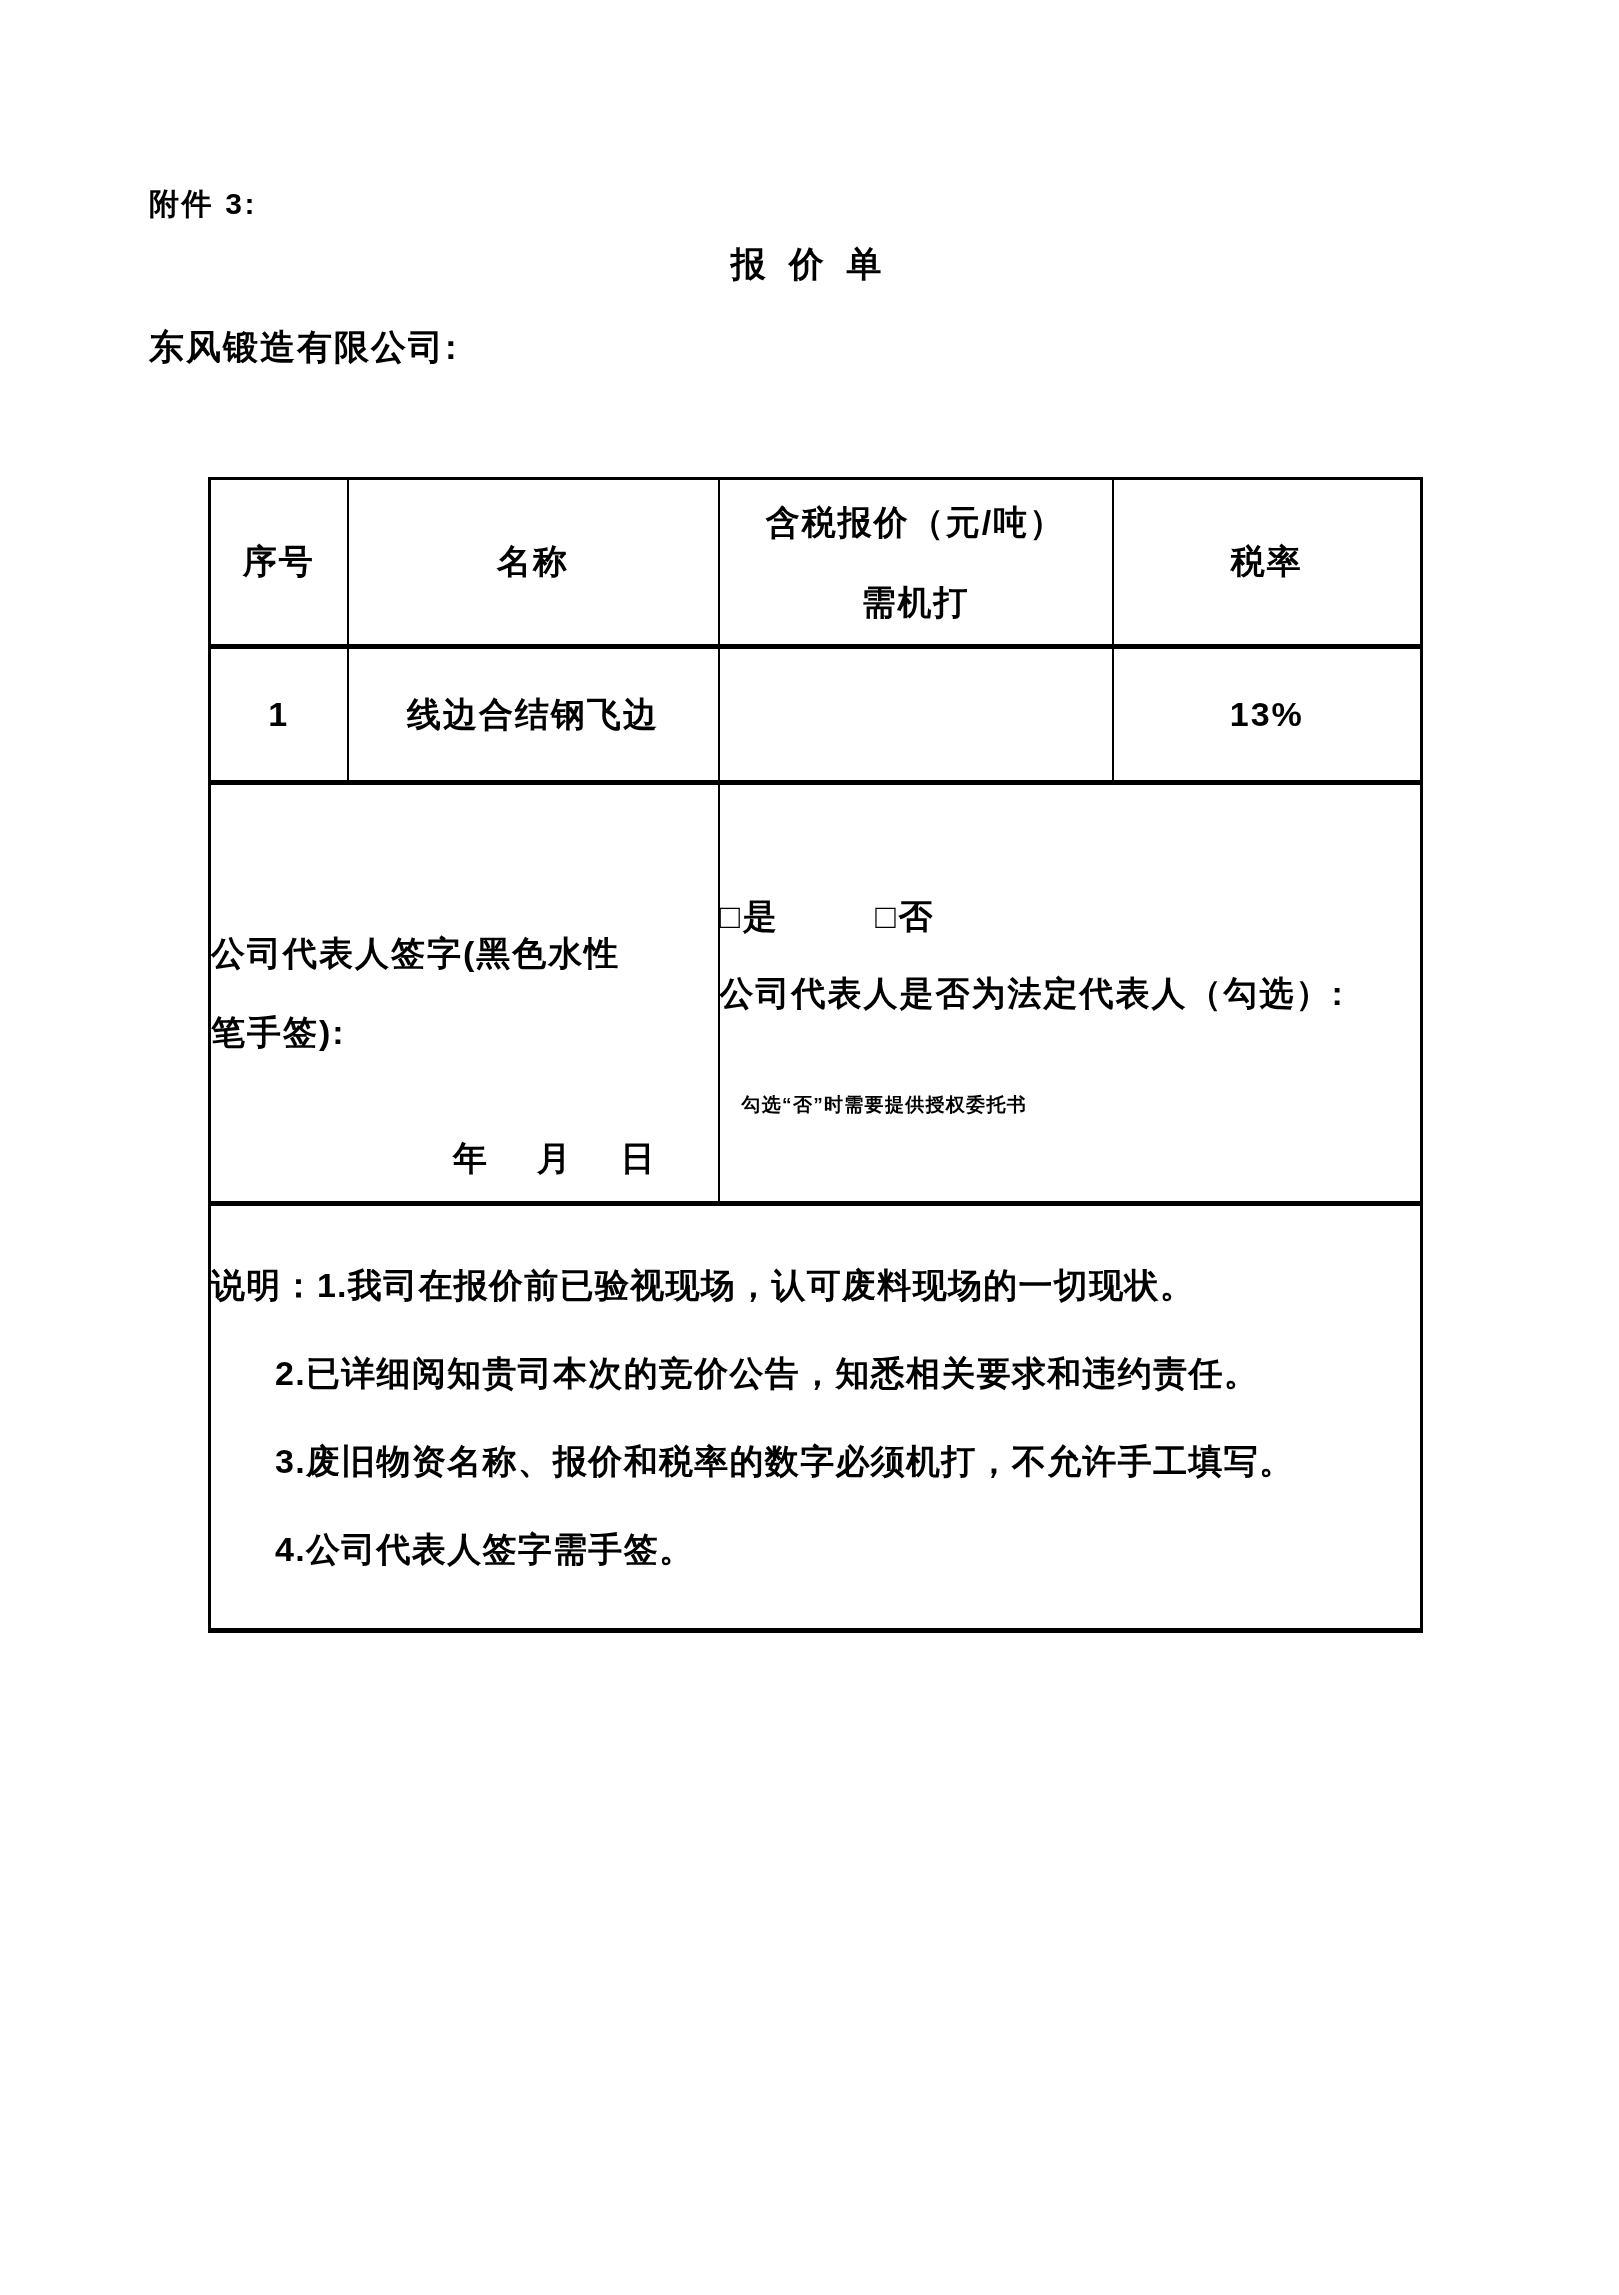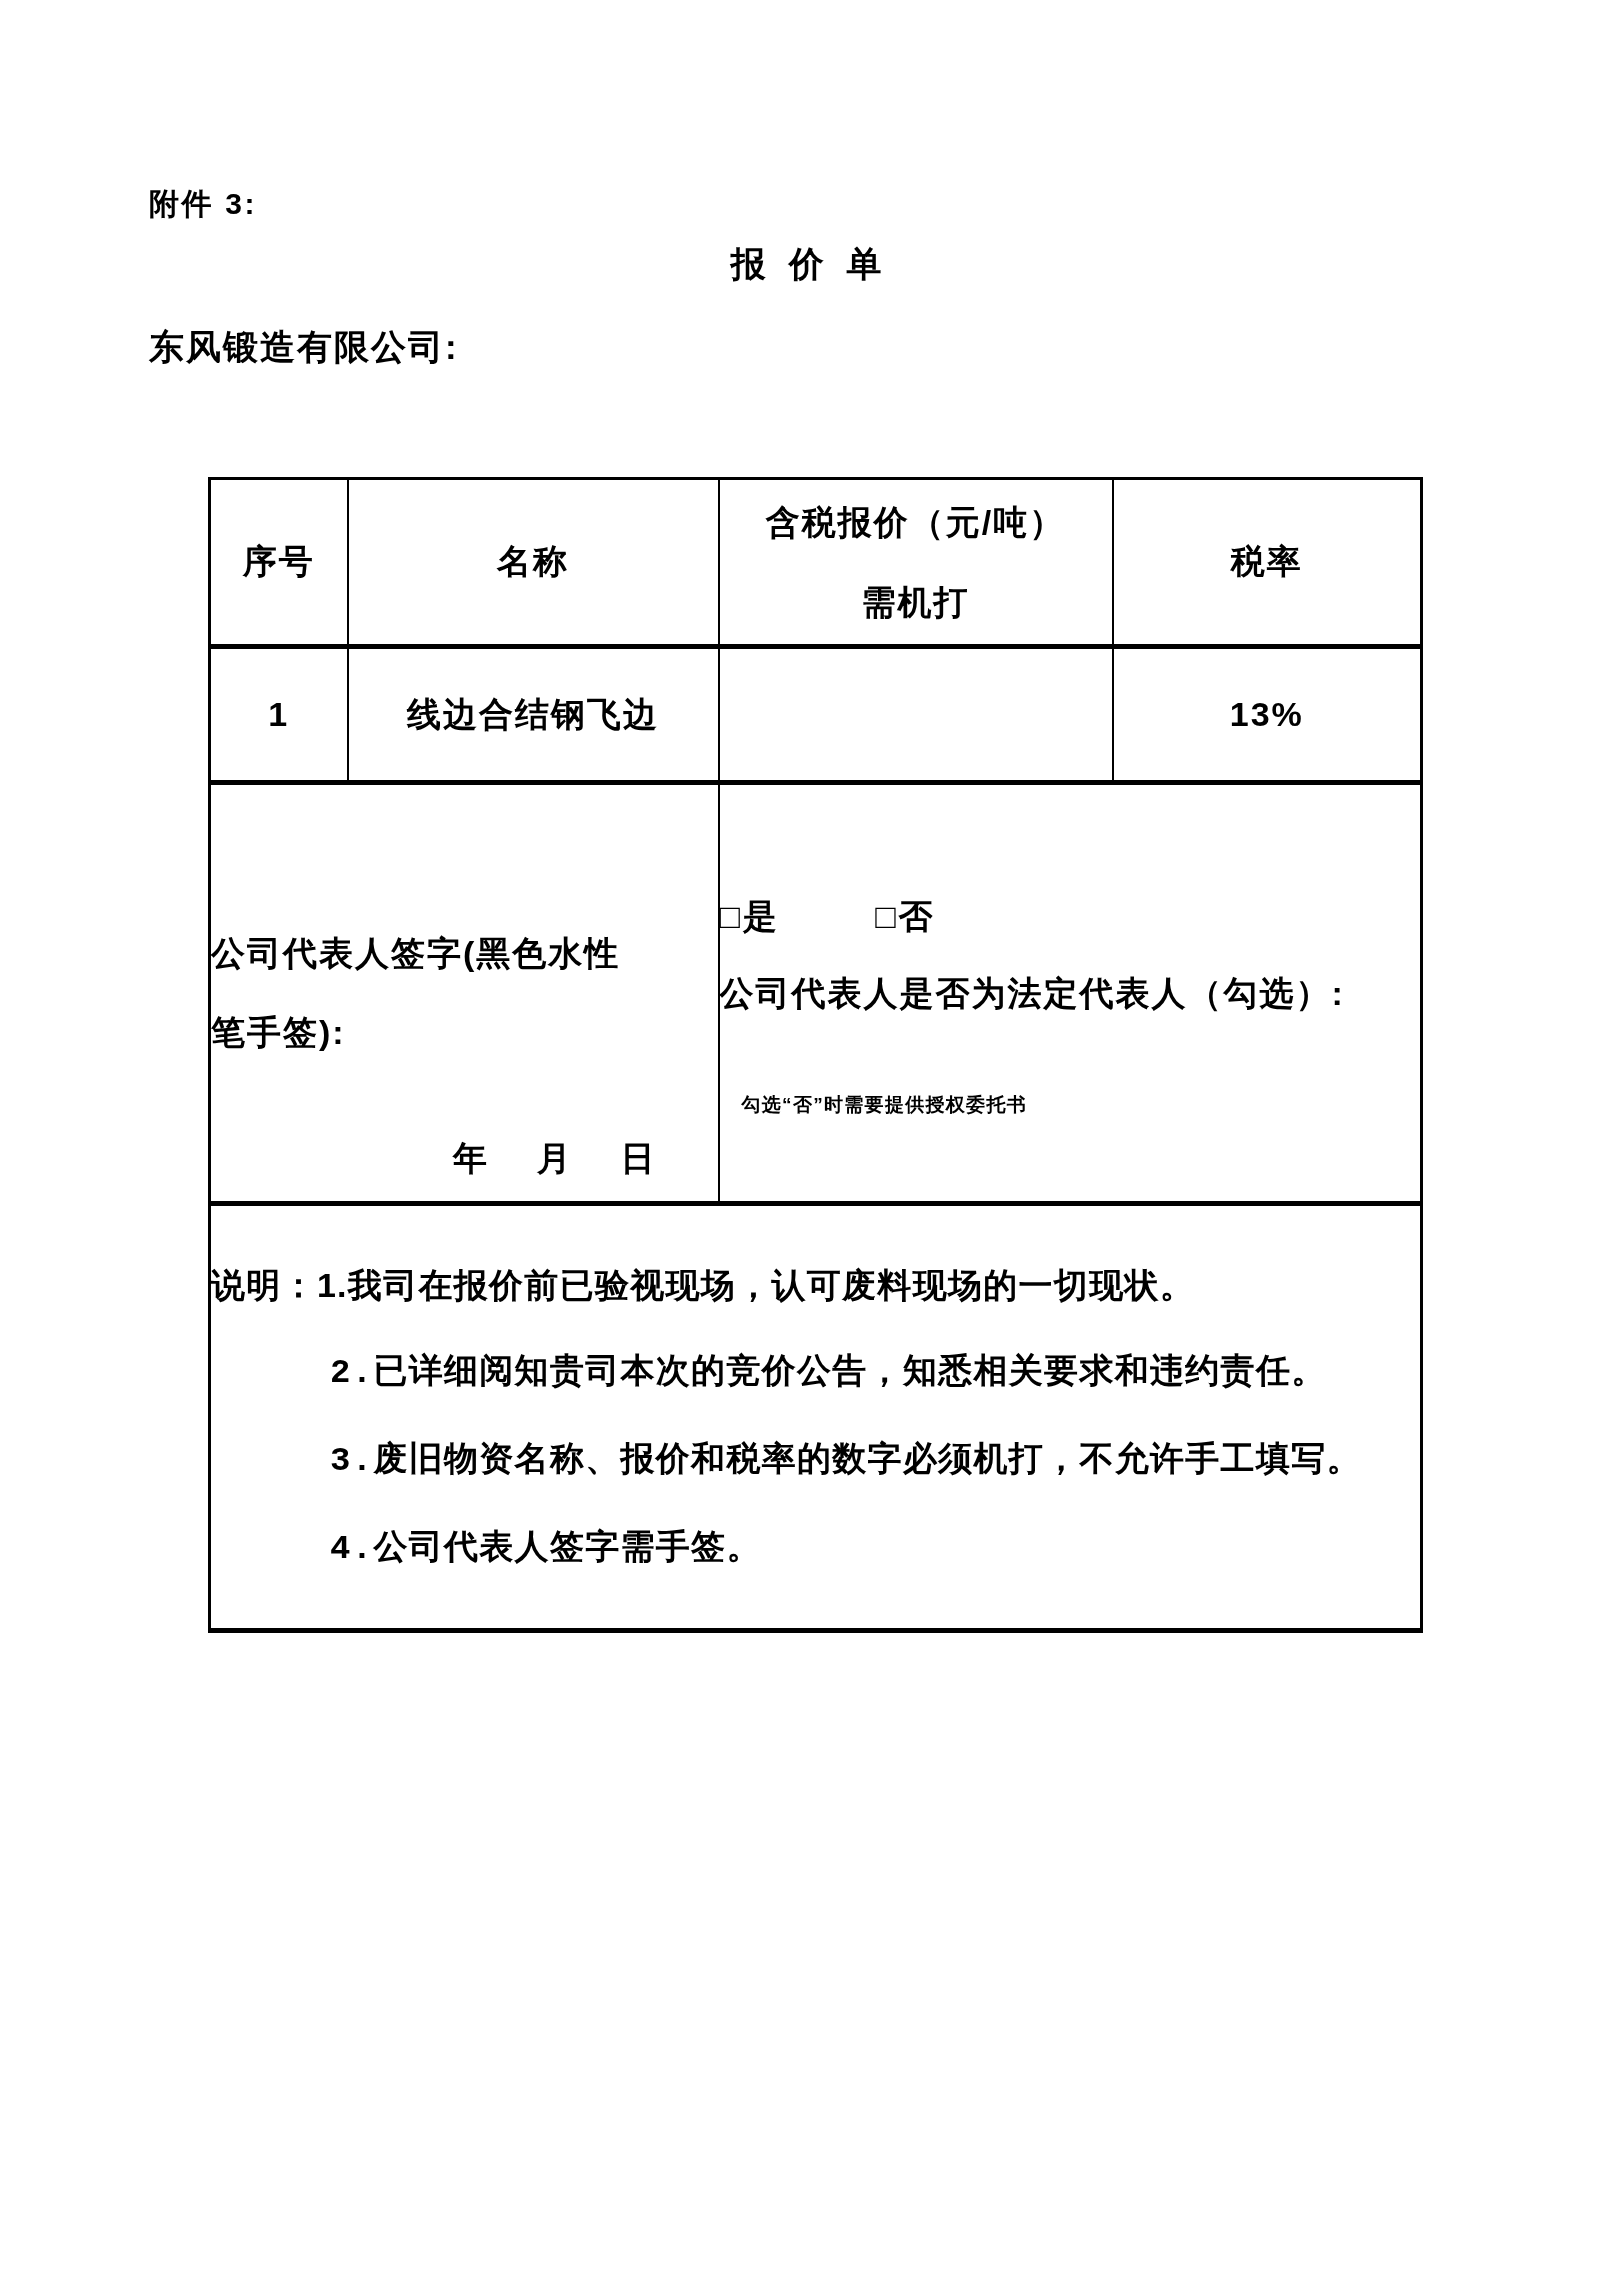--- a/index.html
+++ b/index.html
@@ -72,21 +72,21 @@
     position:absolute;top:303px;left:22px;
     font-size:19px;font-weight:700;letter-spacing:1.3px;line-height:33px;
   }
   td.cell-phone,td.cell-seal{
     vertical-align:top;position:relative;
     padding:6.6px 19.7px 0 21px;
     white-space:pre-line;line-height:76px;
   }
   td.cell-notes{vertical-align:top;padding:9.2px 19.7px 0 21px;}
   .note-line{line-height:88px;letter-spacing:1.3px;}
-  .note-line.indent{margin-left:119px;font-family:Liberation Mono, monospace;}
+  .note-line.indent{margin-left:64px;}
 </style>
 </head>
 <body>
 
 <div class="page">
 
   <div class="attachment">附件 3:</div>
 
   <div class="doc-title">报 价 单</div>
 

